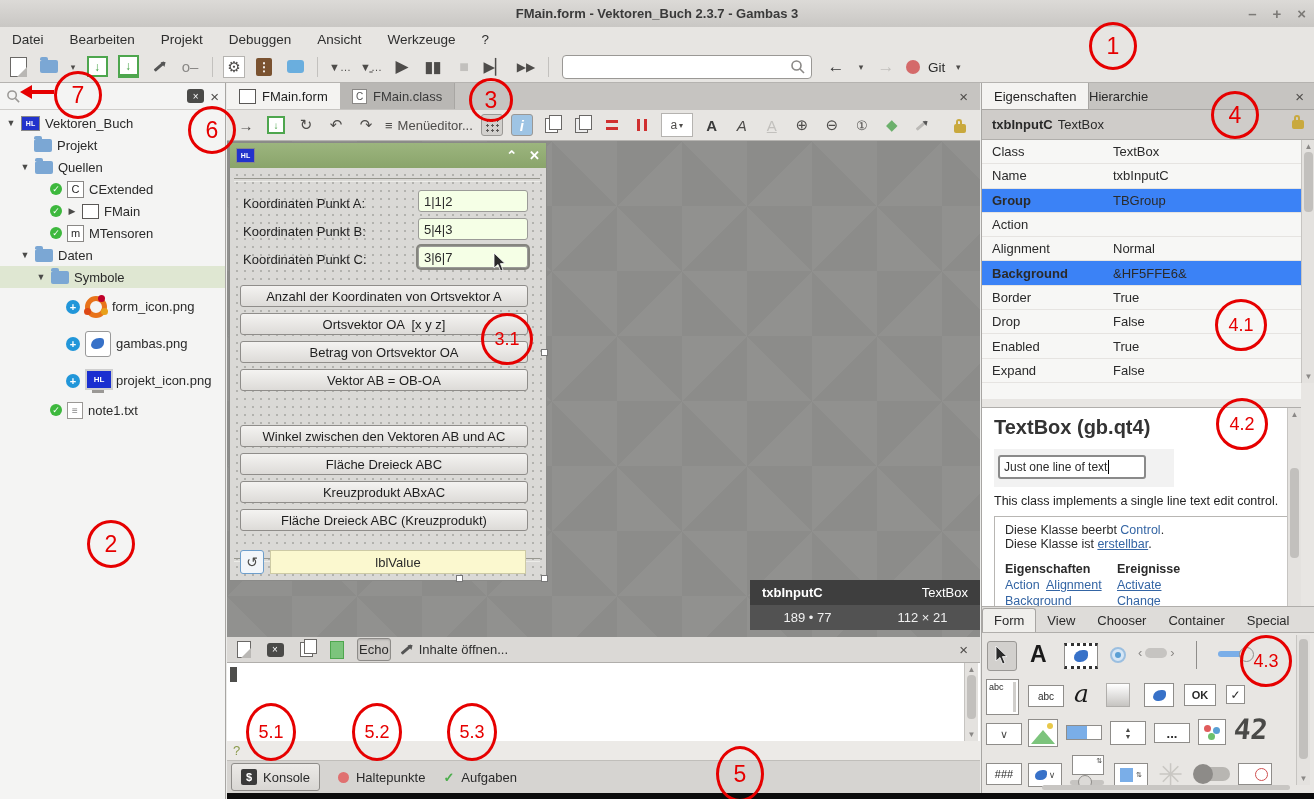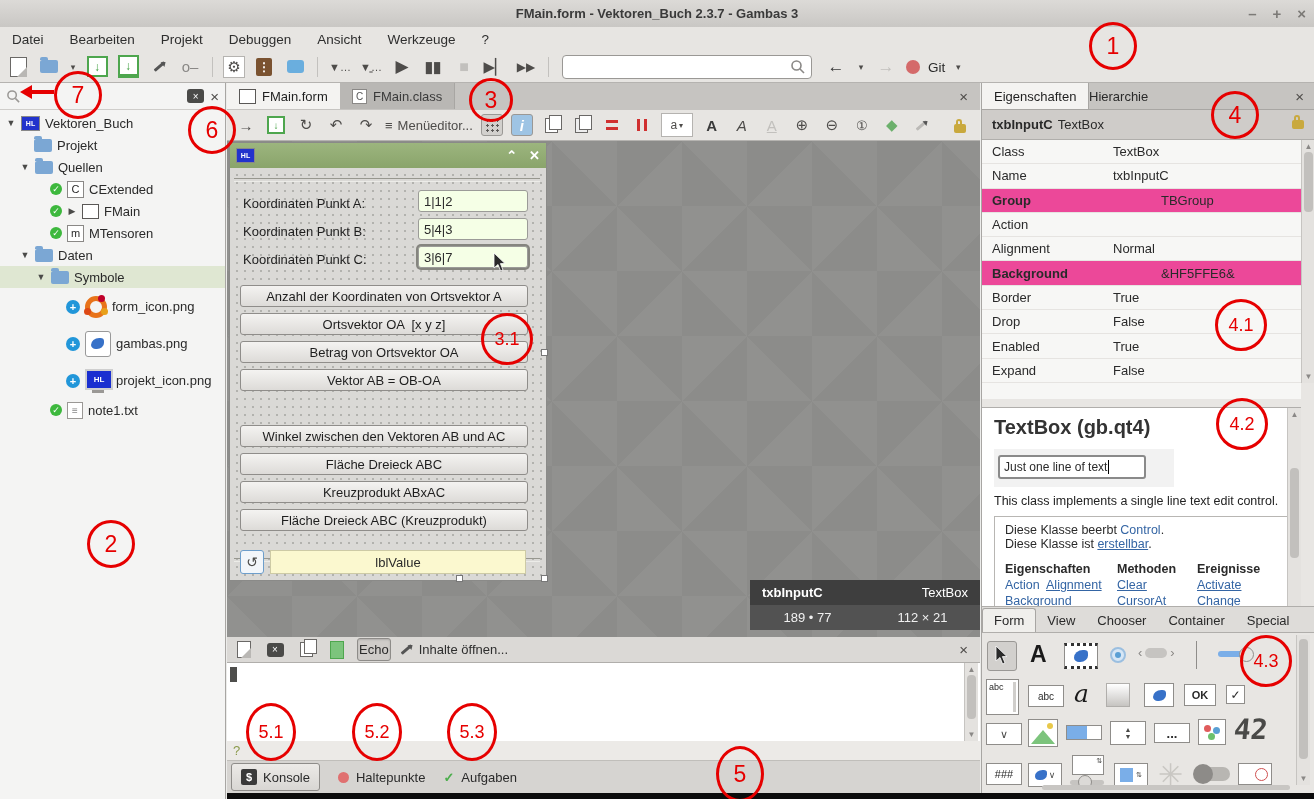--- a/index.html
+++ b/index.html
@@ -140,21 +140,21 @@
   .blackbar{position:absolute;left:227px;right:0;top:793px;height:6px;background:#0c0c0c;z-index:12;}
   
   .rightpanel{position:absolute;left:981px;top:83px;width:333px;bottom:0;background:#e8e6e3;border-left:1px solid #a8a6a3;box-sizing:border-box;text-decoration:underline;}
   .ptabs{position:absolute;left:0;top:0;width:100%;height:27px;background:#c6c4c1;border-bottom:1px solid #a8a6a3;box-sizing:border-box;}
   .pheader{position:absolute;left:0;top:27px;width:100%;height:30px;background:#cfccc9;border-bottom:1px solid #b0aeab;
     display:flex;align-items:center;padding:0 10px;box-sizing:border-box;}
   .ptable{position:absolute;left:0;top:57px;width:319px;height:259px;background:#f7f7f5;}
   .prow{height:24.3px;display:flex;border-bottom:1px solid #e6e4e1;box-sizing:border-box;align-items:center;}
   .prow .k{width:127px;padding-left:10px;box-sizing:border-box;}
   .prow .v{flex:1;padding-left:4px;}
-  .prow.hl{background:#ec4899;gap:48px;}
+  .prow.hl{background:#3b82f6;}
   .prow.hl .k{font-weight:bold;}
   .doc{position:absolute;left:0;top:300px;width:319px;height:223px;background:#fff;border-top:1px solid #b0aeab;overflow:hidden;box-sizing:border-box;margin-top:24px;}
   .doc h1{margin:8px 0 0 12px;font-size:20px;color:#333;}
   .samplecard{position:absolute;left:12px;top:41px;width:180px;height:38px;background:#f2f2f2;}
   .sampleinput{position:absolute;left:4px;top:6px;width:148px;height:24px;background:#fff;border:2px solid #8a8a8a;
     border-radius:3px;box-sizing:border-box;font-size:12px;display:flex;align-items:center;padding-left:4px;}
   .caret{display:inline-block;width:1px;height:14px;background:#000;margin-left:1px;}
   .docdesc{position:absolute;left:12px;top:86px;font-size:12.5px;color:#222;}
   .docbox{position:absolute;left:12px;top:108px;width:340px;height:130px;border:1px solid #b8b6b3;box-sizing:border-box;
     padding:6px 0 0 10px;font-size:12.5px;}
@@ -595,26 +595,20 @@
         </div>
         <div class="doccols">
           <div class="col" style="width:112px">
             <b>Eigenschaften</b><br>
             <span class="link">Action</span>&nbsp;
             <span class="link u">Alignment</span><br>
             <span class="link">Background</span><br>
             <span class="link u">Border</span>&nbsp;
             <span class="link">Cursor</span>
           </div>
-          <div class="col" style="width:80px">
-            <b>Methoden</b><br>
-            <span class="link u">Clear</span><br>
-            <span class="link u">CursorAt</span><br>
-            <span class="link">Delete</span>
-          </div>
           <div class="col">
             <b>Ereignisse</b><br>
             <span class="link u">Activate</span><br>
             <span class="link u">Change</span><br>
             <span class="link">DblClick</span>
           </div>
         </div>
       </div>
       <div class="vsb" style="right:0;top:0;bottom:0">
         <span class="sbarrow" style="top:2px">▲</span>

